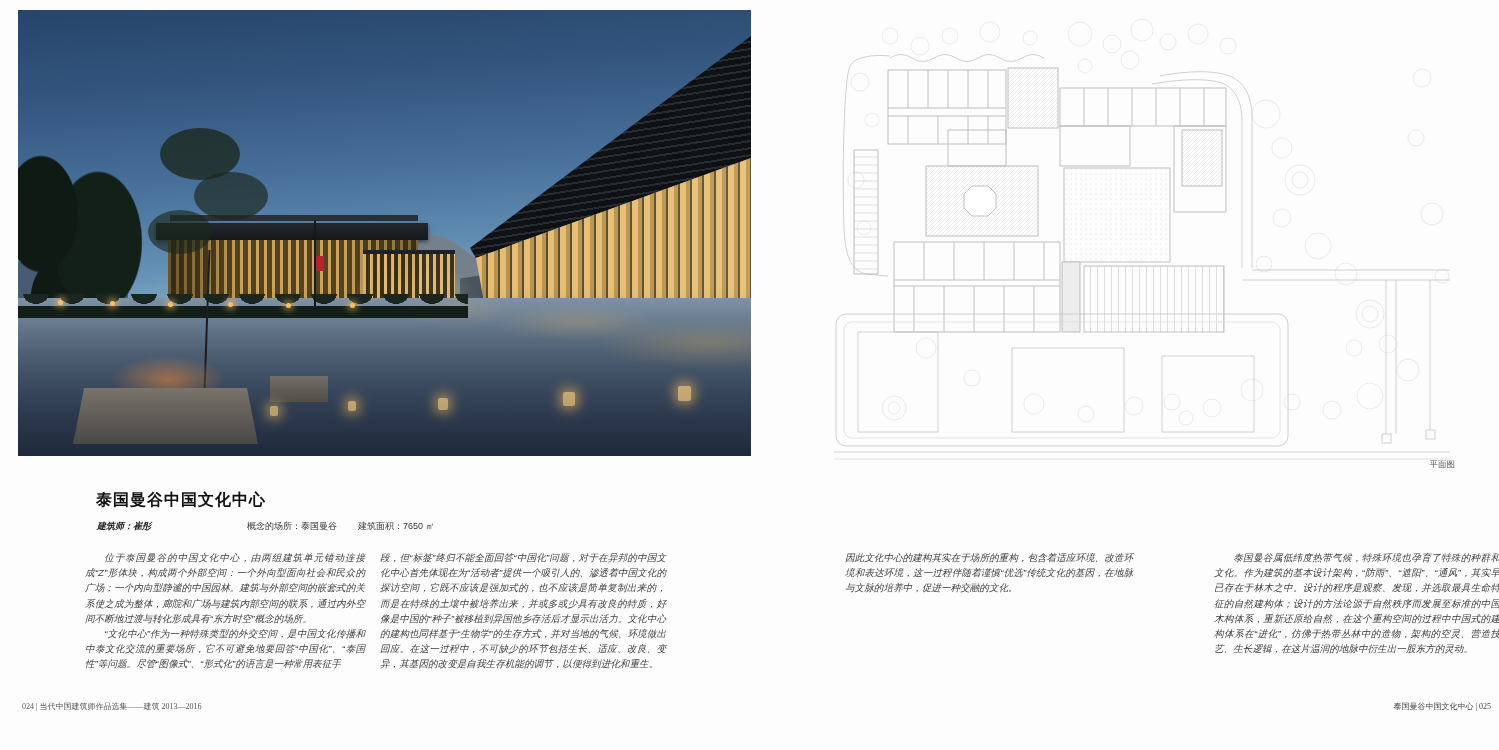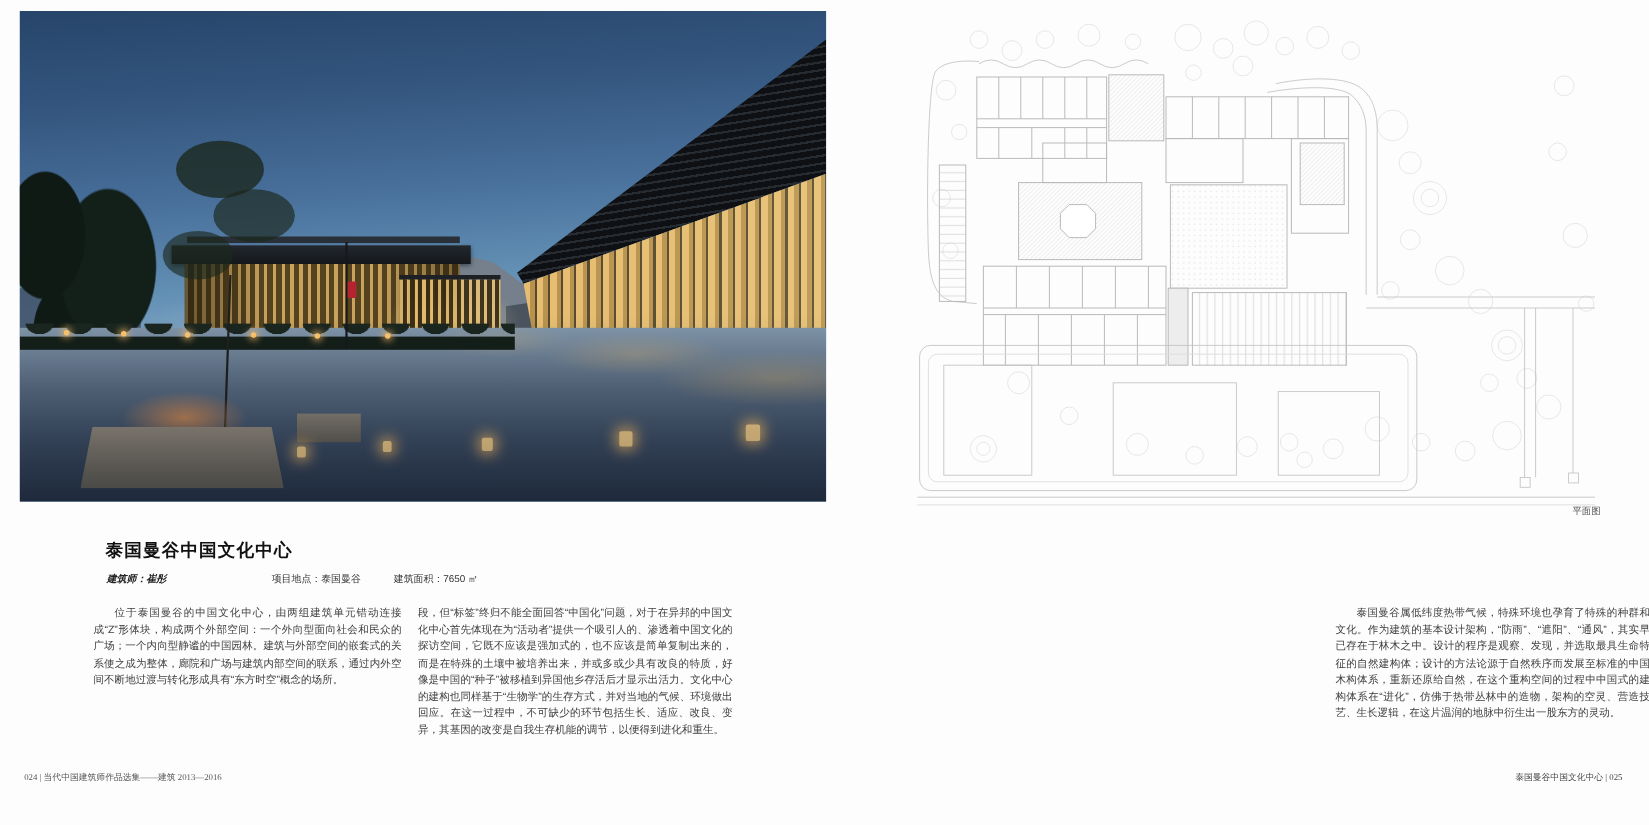--- a/index.html
+++ b/index.html
@@ -70,28 +70,28 @@
   
   .plan{position:absolute;left:830px;top:18px;width:625px;height:442px;}
   .plan svg{width:100%;height:100%;}
   .plan-caption{position:absolute;left:1375px;top:459px;width:80px;text-align:right;font-size:8.5px;color:#555;}
   
   .title{position:absolute;left:96px;top:490px;font-size:16px;font-weight:bold;color:#111;letter-spacing:1px;margin:0;}
   .meta{position:absolute;top:520px;font-size:9px;color:#222;}
   .m-arch{left:97px;font-weight:bold;font-style:italic;}
   .m-loc{left:247px;color:#333;}
   .m-area{left:358px;color:#333;}
-  .col{position:absolute;top:550px;font-size:9.6px;line-height:15.2px;text-align:justify;color:#3d3d3d;}
+  .col{position:absolute;top:550px;font-size:9.6px;line-height:15.2px;text-align:justify;color:#3d3d3d;font-style:italic;}
   .col p{margin:0;}
   .col p.ind{text-indent:2em;}
   .c1{left:85px;width:280px;} .c2{left:380px;width:286px;}
   .c3{left:845px;width:288px;} .c4{left:1214px;width:286px;}
   .folio{position:absolute;top:701px;font-size:8px;color:#555;font-family:Liberation Serif, serif;}
   .folio-left{left:22px;}
-  .folio-right{right:24px;text-align:right;color:#444;}
+  .folio-right{right:8px;text-align:right;color:#444;}
 </style>
 </head>
 <body>
 
 <div class="photo">
   <div class="sky"></div>
   <div class="haze"></div>
   <div class="city-far-left"></div>
   <div class="trees-left"></div>
   <div class="gable"></div>
@@ -267,29 +267,31 @@
     <rect x="28" y="314" width="80" height="100"></rect>
     <rect x="182" y="330" width="112" height="84"></rect>
     <rect x="332" y="338" width="92" height="76"></rect>
   </g>
 </svg>
 </div>
 <div class="plan-caption">平面图</div>
 
 <h1 class="title">泰国曼谷中国文化中心</h1>
 <span class="meta m-arch">建筑师：崔彤</span>
-<span class="meta m-loc">项目地点：泰国曼谷</span>
+<span class="meta m-loc">概念的场所：泰国曼谷</span>
 <span class="meta m-area">建筑面积：7650 ㎡</span>
 
 <div class="col c1">
   <p class="ind">位于泰国曼谷的中国文化中心，由两组建筑单元错动连接成“Z”形体块，构成两个外部空间：一个外向型面向社会和民众的广场；一个内向型静谧的中国园林。建筑与外部空间的嵌套式的关系使之成为整体，廊院和广场与建筑内部空间的联系，通过内外空间不断地过渡与转化形成具有“东方时空”概念的场所。</p>
+  <p class="ind">“文化中心”作为一种特殊类型的外交空间，是中国文化传播和中泰文化交流的重要场所，它不可避免地要回答“中国化”、“泰国性”等问题。尽管“图像式”、“形式化”的语言是一种常用表征手</p>
 </div>
 <div class="col c2">
   <p>段，但“标签”终归不能全面回答“中国化”问题，对于在异邦的中国文化中心首先体现在为“活动者”提供一个吸引人的、渗透着中国文化的探访空间，它既不应该是强加式的，也不应该是简单复制出来的，而是在特殊的土壤中被培养出来，并或多或少具有改良的特质，好像是中国的“种子”被移植到异国他乡存活后才显示出活力。文化中心的建构也同样基于“生物学”的生存方式，并对当地的气候、环境做出回应。在这一过程中，不可缺少的环节包括生长、适应、改良、变异，其基因的改变是自我生存机能的调节，以便得到进化和重生。</p>
 </div>
 <div class="col c3">
+  <p>因此文化中心的建构其实在于场所的重构，包含着适应环境、改造环境和表达环境，这一过程伴随着谨慎“优选”传统文化的基因，在地脉与文脉的培养中，促进一种交融的文化。</p>
 </div>
 <div class="col c4">
   <p class="ind">泰国曼谷属低纬度热带气候，特殊环境也孕育了特殊的种群和文化。作为建筑的基本设计架构，“防雨”、“遮阳”、“通风”，其实早已存在于林木之中。设计的程序是观察、发现，并选取最具生命特征的自然建构体；设计的方法论源于自然秩序而发展至标准的中国木构体系，重新还原给自然，在这个重构空间的过程中中国式的建构体系在“进化”，仿佛于热带丛林中的造物，架构的空灵、营造技艺、生长逻辑，在这片温润的地脉中衍生出一股东方的灵动。</p>
 </div>
 
 <div class="folio folio-left">024 | 当代中国建筑师作品选集——建筑 2013—2016</div>
 <div class="folio folio-right">泰国曼谷中国文化中心 | 025</div>
 
 </body></html>

